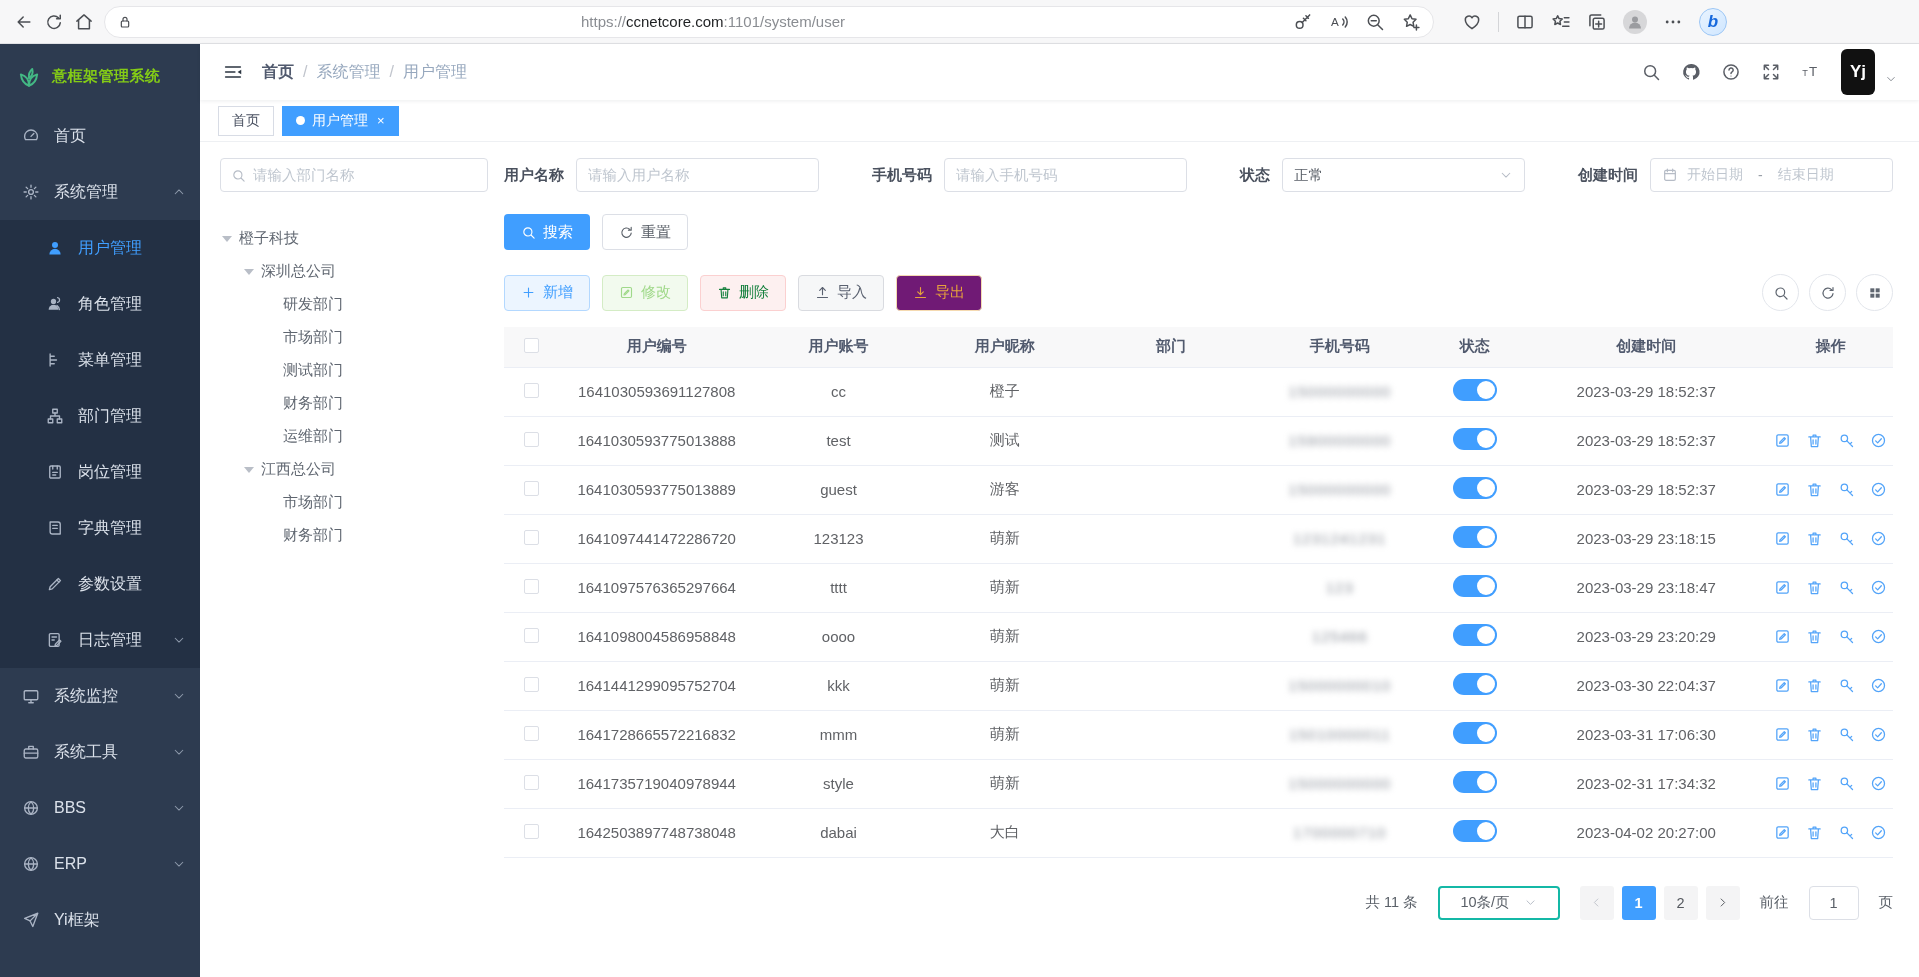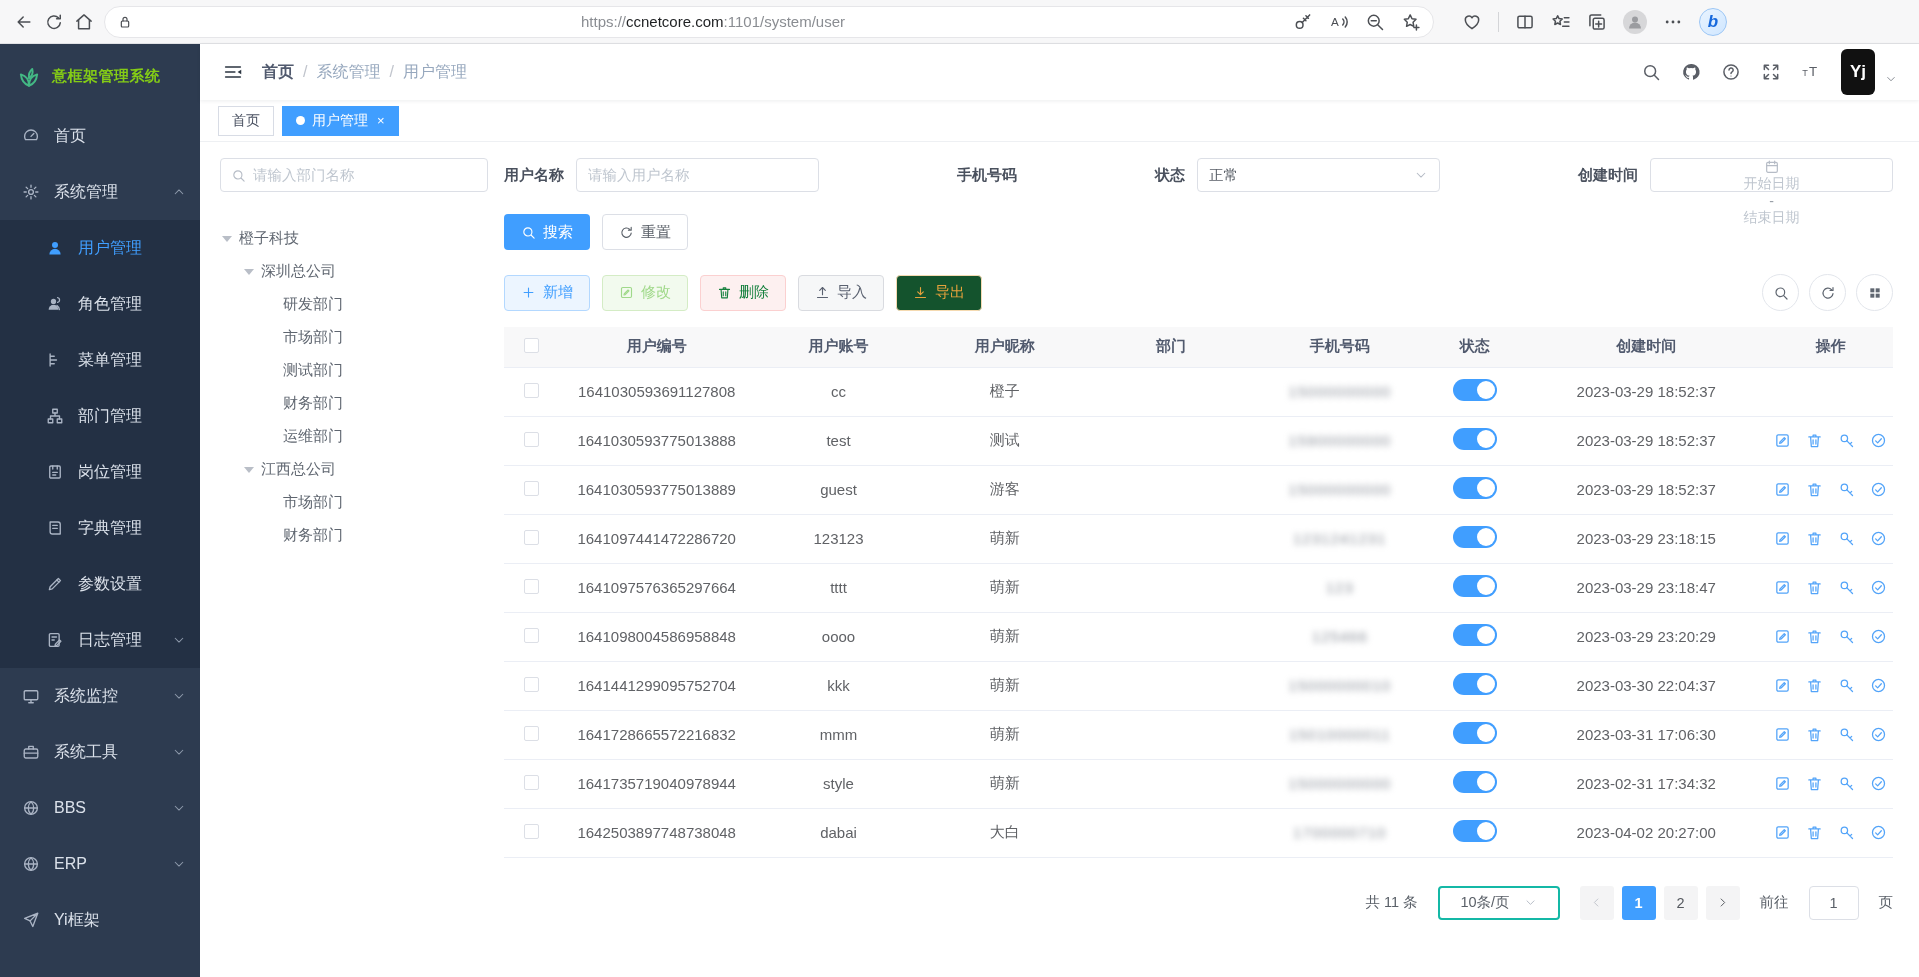--- a/index.html
+++ b/index.html
@@ -63,36 +63,36 @@
 
   .right-col { flex:1; display:flex; flex-direction:column; min-width:0; }
   .filter-row { display:flex; justify-content:space-between; align-items:center; }
   .f-group { display:flex; align-items:center; gap:12px; }
   .f-label { font-size:15px; font-weight:bold; color:#4a515e; white-space:nowrap; }
   .f-input { width:243px; height:34px; border:1px solid #dcdfe6; border-radius:4px; background:#fff; display:flex; align-items:center; padding:0 11px; }
   .f-input input { border:none; outline:none; width:100%; font-size:14.5px; color:#333; font-family:inherit; }
   .f-select { justify-content:space-between; cursor:pointer; }
   .f-select .val { font-size:14.5px; color:#5a6068; }
   .f-select .dicon { width:14px; height:14px; color:#b6bcc6; display:inline-flex; }
-  .f-date { cursor:pointer;flex-direction:column; }
+  .f-date { gap:9px; cursor:pointer; }
   .f-date .dicon { width:16px; height:16px; color:#b6bcc6; display:inline-flex; flex-shrink:0; }
   .f-date .ph { font-size:14px; color:#bfc6cf; white-space:nowrap; }
   .f-date .sep { color:#9aa0a8; font-size:14px; padding:0 6px; }
 
   .search-row { margin-top:22px; display:flex; gap:12px; }
   .btn { height:36px; border-radius:4px; font-size:15px; display:inline-flex; align-items:center; gap:7px; padding:0 16px; cursor:pointer; border:1px solid transparent; font-family:inherit; }
   .btn .ic { width:15px; height:15px; display:inline-flex; }
   .btn-primary { background:#409eff; color:#fff; }
   .btn-plain { background:#fff; border-color:#dcdfe6; color:#5a6068; }
   .action-row { margin-top:24px; display:flex; gap:12px; align-items:center; }
   .btn-add { background:#ecf5ff; border-color:#b3d8ff; color:#409eff; }
   .btn-edit { background:#f2faee; border-color:#d4ecc5; color:#a0d98a; }
   .btn-del { background:#fdf0f0; border-color:#fbd0d0; color:#15803d; }
   .btn-import { background:#f6f7f8; border-color:#d9dbe0; color:#5a6170; }
-  .btn-export { background:#14532d; border-color:#f5dab1; color:#e6a23c; }
+  .btn-export { background:#701a75; border-color:#f5dab1; color:#e6a23c; }
   .tool-circles { margin-left:auto; display:flex; gap:10px; }
   .circle-btn { width:37px; height:37px; border-radius:50%; border:1px solid #e3e6ec; background:#fff; color:#5f6670; display:flex; align-items:center; justify-content:center; cursor:pointer; }
   .circle-btn .ic { width:16px; height:16px; display:inline-flex; }
 
   .table-wrap { margin-top:16px; background:#fff; }
   table { width:100%; border-collapse:collapse; table-layout:fixed; }
   th { height:40px; background:#f8f8f9; color:#515a6e; font-size:15px; font-weight:bold; border-bottom:1px solid #ebeef5; text-align:center; }
   td { height:49px; border-bottom:1px solid #ebeef5; font-size:15px; color:#606266; text-align:center; }
   .cb { width:15px; height:15px; border:1px solid #dcdfe6; border-radius:2px; background:#fff; display:inline-block; cursor:pointer; }
   .toggle { width:44px; height:22px; border-radius:11px; background:#409eff; display:inline-block; position:relative; cursor:pointer; }
@@ -509,20 +509,23 @@
         <div class="right-col">
           <div class="filter-row">
             <div class="f-group">
               <span class="f-label">用户名称</span>
               <span class="f-input">
                   <input placeholder="请输入用户名称" style="">
                 </span>
             </div>
             <div class="f-group">
               <span class="f-label">手机号码</span>
+              <span class="f-input">
+                  <input placeholder="请输入手机号码" style="">
+                </span>
             </div>
             <div class="f-group">
               <span class="f-label">状态</span>
               <span class="f-input f-select">
                 <span class="val">正常</span>
                 <span class="dicon">
                     <svg viewBox="0 0 24 24" fill="none" stroke="currentColor" stroke-width="1.8" stroke-linecap="round" stroke-linejoin="round">
                       <path d="M5.5 9l6.5 6.5L18.5 9"></path>
                     </svg>
                   </span>

